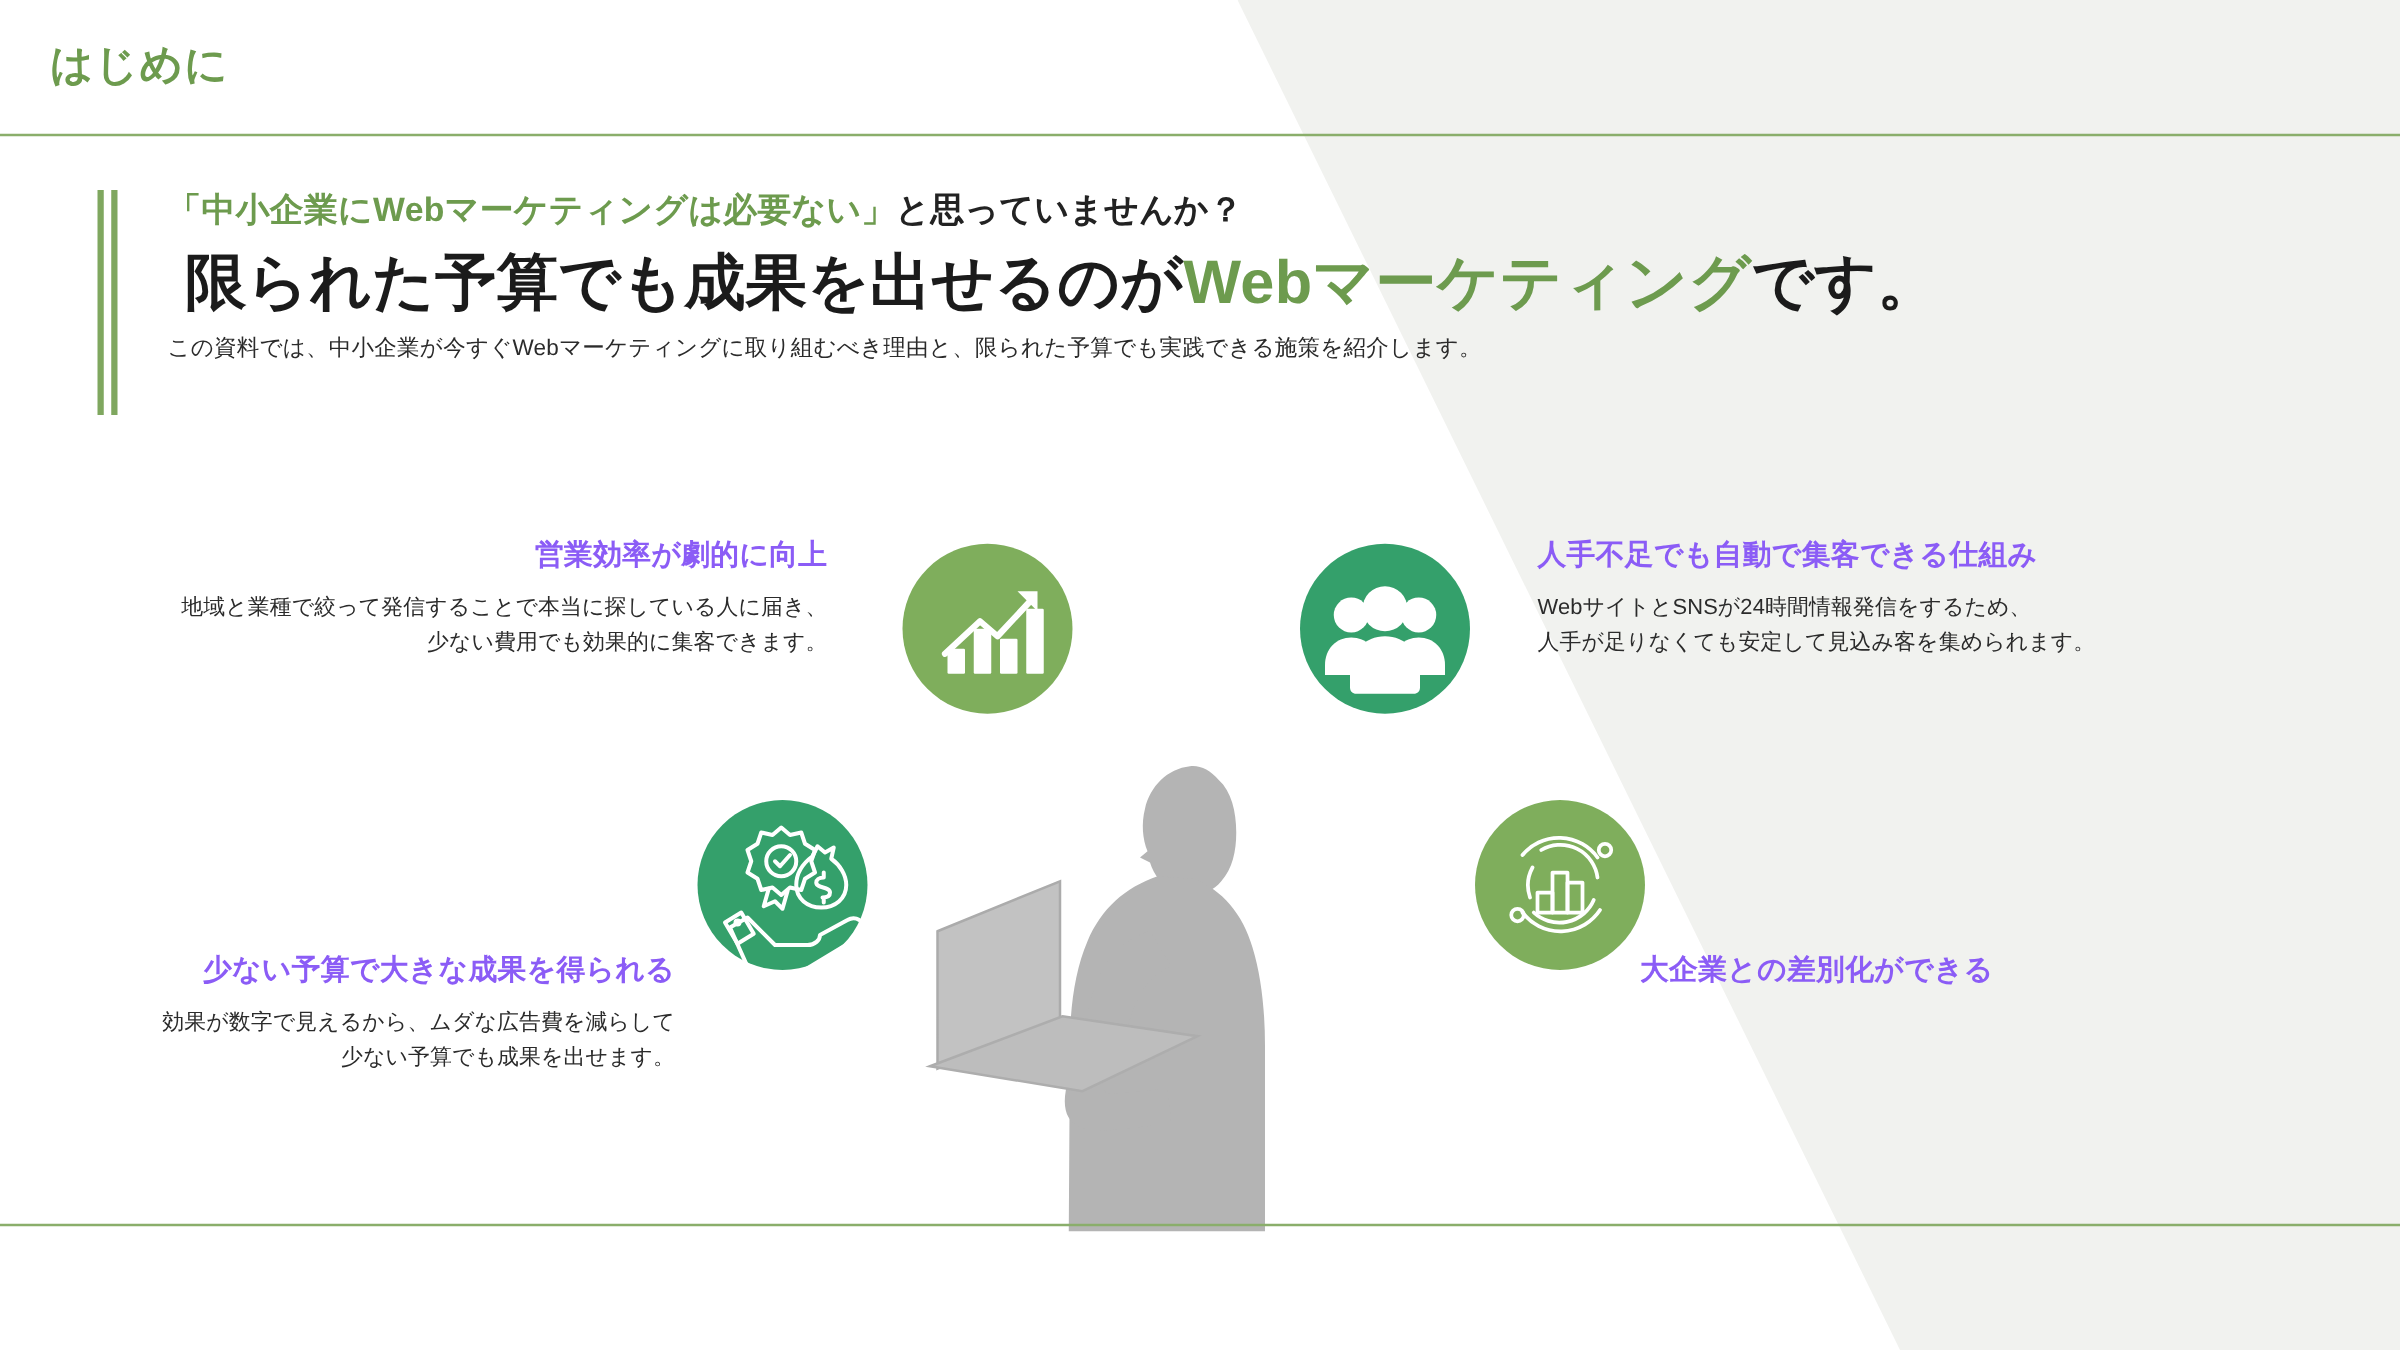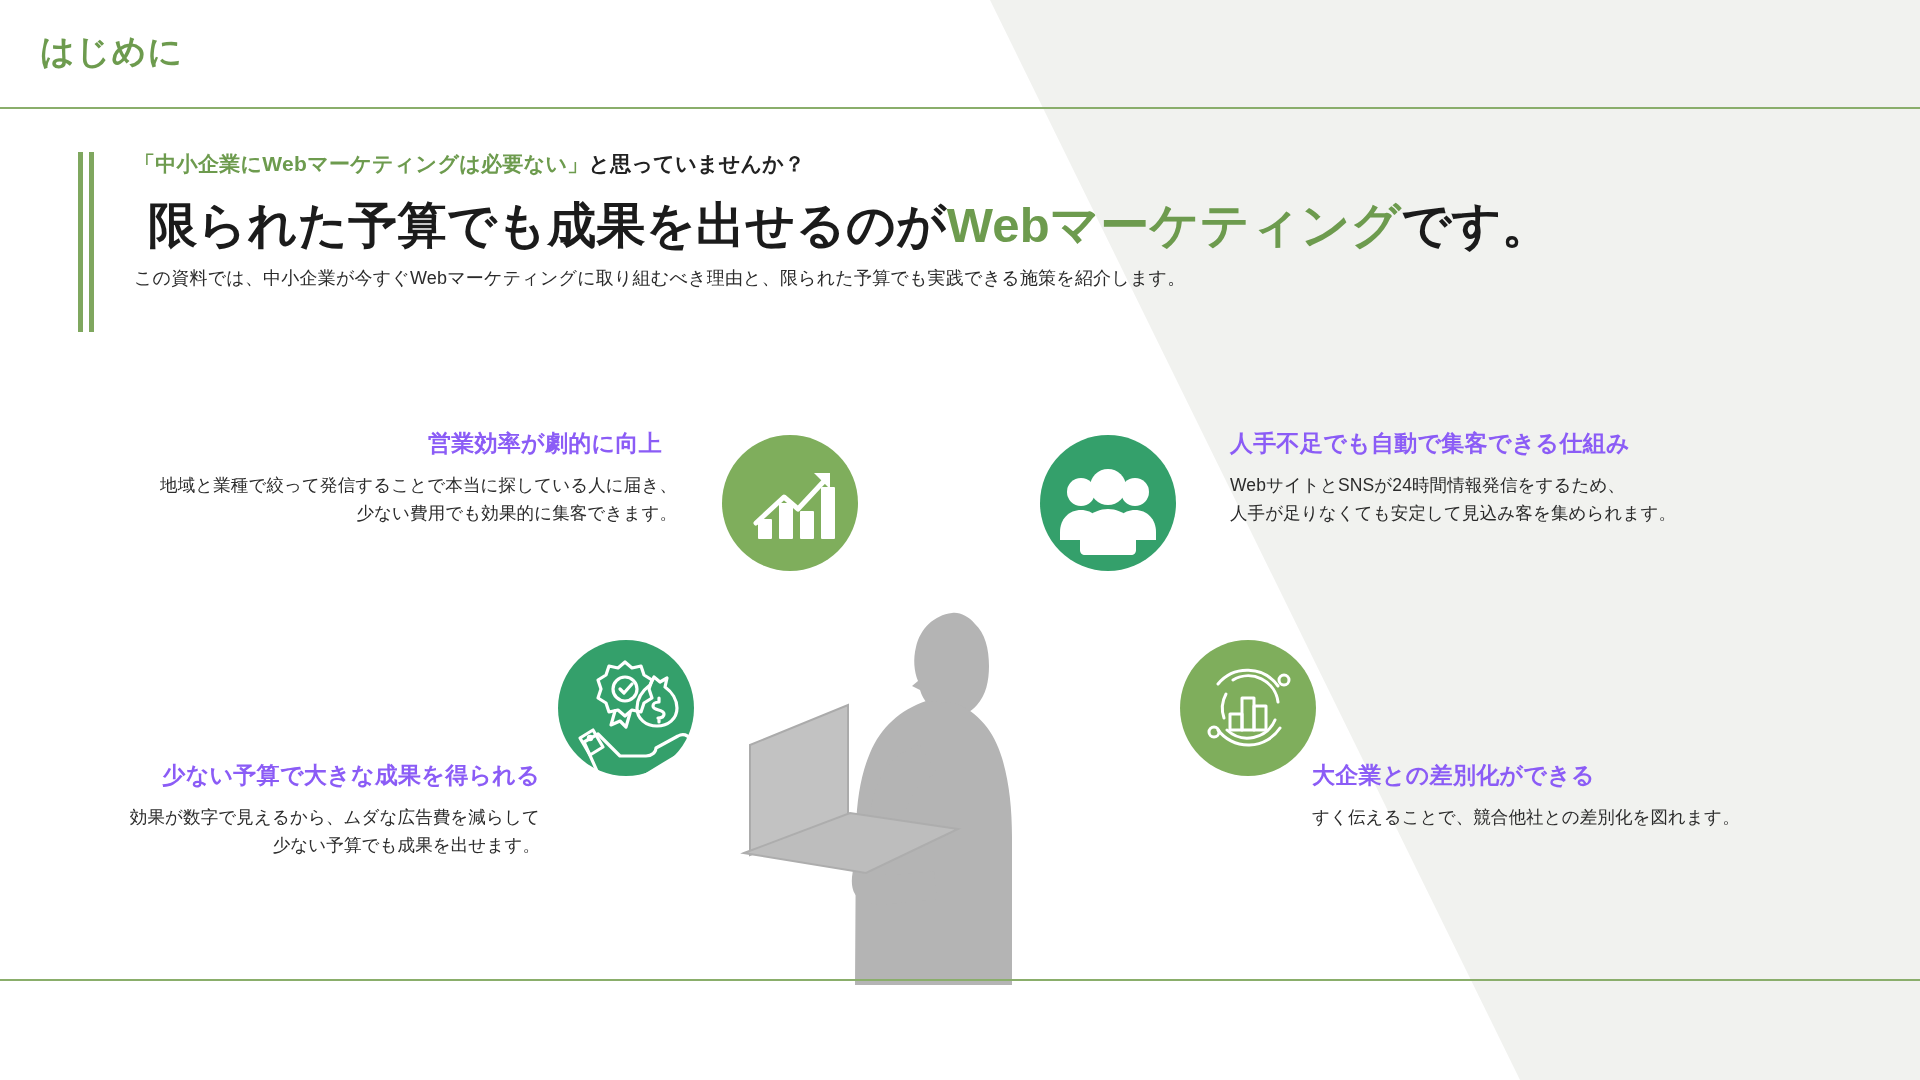--- a/index.html
+++ b/index.html
@@ -95,21 +95,21 @@
     background: #7fa75f;
     display: block;
   }
   .lead-bars i.b1 { left: 0px; }
   .lead-bars i.b2 { left: 11px; }
 
   .lead-line1 {
     position: absolute;
     left: 56px;
     top: 2px;
-    font-size: 21px;
+    font-size: 27px;
     font-weight: bold;
     color: #222222;
     white-space: nowrap;
     letter-spacing: 0.3px;
   }
   .lead-line1 .g { color: #6d9b4e; }
 
   .lead-line2 {
     position: absolute;
     left: 52px;
@@ -177,21 +177,21 @@
   }
   .align-right .c-title,
   .align-right .c-body { text-align: right; }
   .align-left .c-title,
   .align-left .c-body { text-align: left; }
 
   
   #card-sales { left: 60px;  top: 428px; width: 820px; }
   #card-sales .icon-circle { left: 662px; top: 7px; }
   #card-sales .c-title { right: 218px; top: 0px; }
-  #card-sales .c-body  { right: 203px; top: 43px; }
+  #card-sales .c-body  { right: 218px; top: 43px; }
 
   
   #card-auto { left: 1040px; top: 428px; width: 830px; }
   #card-auto .icon-circle { left: 0px; top: 7px; }
   #card-auto .c-title { left: 190px; top: 0px; }
   #card-auto .c-body  { left: 190px; top: 43px; }
 
   
   #card-budget { left: 60px; top: 640px; width: 640px; }
   #card-budget .icon-circle { left: 498px; top: 0px; }
@@ -336,19 +336,18 @@
         </g>
         <g fill="none" stroke="#ffffff" stroke-width="3" stroke-linejoin="round">
           <rect x="50" y="74" width="12" height="16"></rect>
           <rect x="62" y="58" width="12" height="32"></rect>
           <rect x="74" y="66" width="12" height="24"></rect>
         </g>
       </svg>
     </div>
     <div class="c-title">大企業との差別化ができる</div>
     <div class="c-body">
-      <div>すく伝えることで、競合他社との差別化を図れます。</div>
     </div>
   </div>
 
   <div class="footer-rule"></div>
 
 </div>
 
 </body></html>

